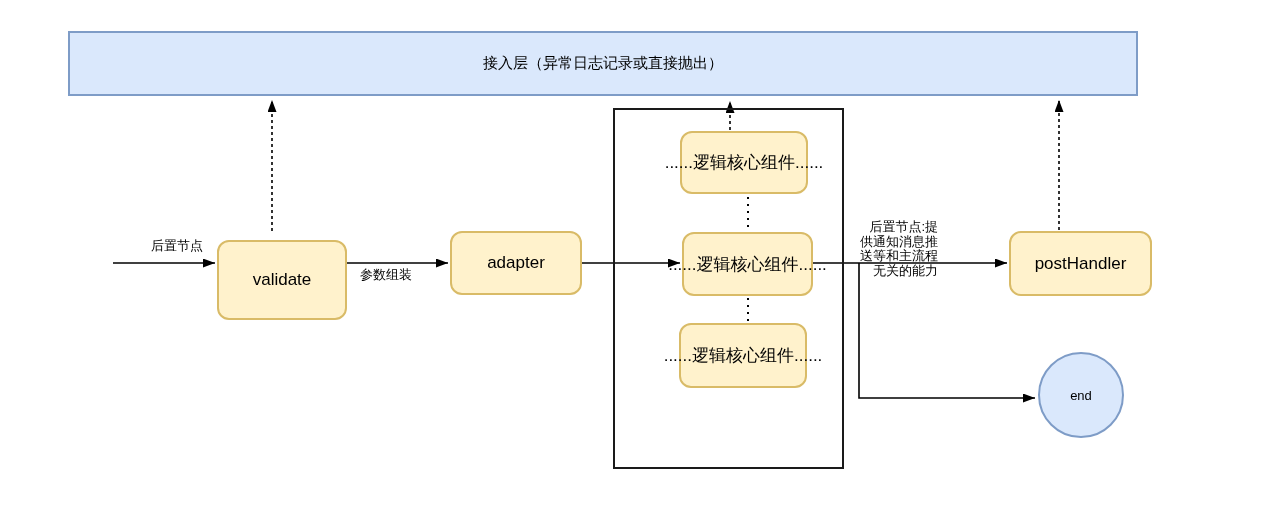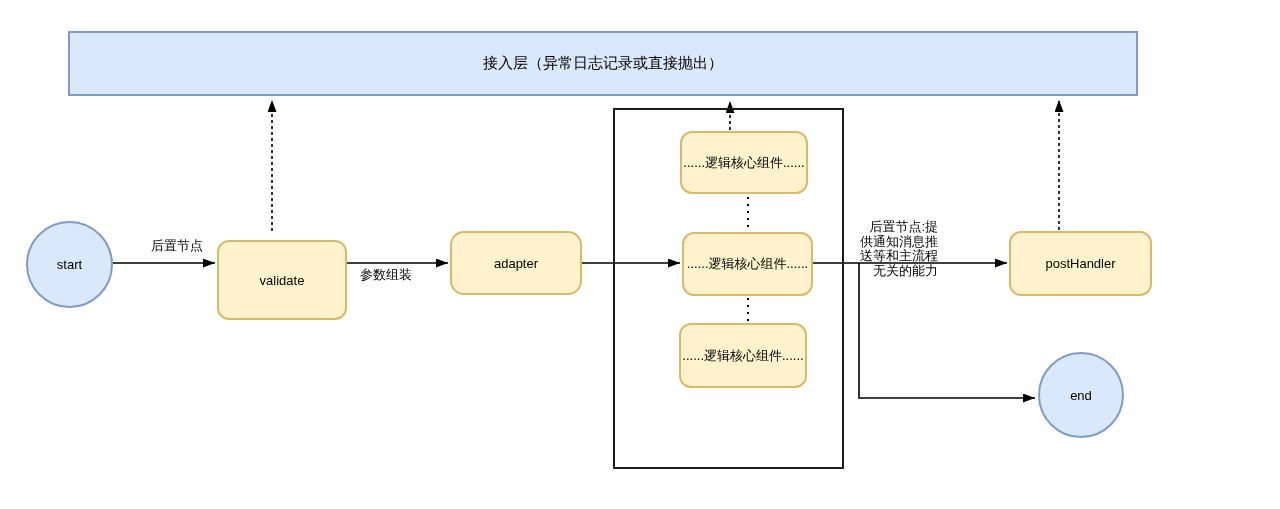--- a/index.html
+++ b/index.html
@@ -36,21 +36,21 @@
   }
   .node-rect {
     position: absolute;
     background: #fff2cc;
     border: 2px solid #d9bb67;
     border-radius: 12px;
     box-sizing: border-box;
     display: flex;
     align-items: center;
     justify-content: center;
-    font-size: 13px;
+    font-size: 17px;
     color: #000000;
     white-space: nowrap;
   }
   .node-circle {
     position: absolute;
     background: #dae8fc;
     border: 2px solid #7e9cc7;
     border-radius: 50%;
     box-sizing: border-box;
     display: flex;
@@ -69,21 +69,21 @@
   }
   .edge-label {
     position: absolute;
     font-size: 13px;
     color: #000000;
     text-align: right;
     line-height: 14.5px;
     white-space: pre-line;
   }
   #n-validate    { left: 217px; top: 240px; width: 130px; height: 80px; }
-  #n-adapter     { left: 450px; top: 231px; width: 132px; height: 64px; border-radius: 14px; }
+  #n-adapter     { left: 450px; top: 231px; width: 132px; height: 64px; }
   #n-core-top    { left: 680px; top: 131px; width: 128px; height: 63px; }
   #n-core-middle { left: 682px; top: 232px; width: 131px; height: 64px; }
   #n-core-bottom { left: 679px; top: 323px; width: 128px; height: 65px; }
   #n-posthandler { left: 1009px; top: 231px; width: 143px; height: 65px; }
   #n-start { left: 26px;  top: 221px; width: 87px; height: 87px; }
   #n-end   { left: 1038px; top: 352px; width: 86px; height: 86px; }
   #lbl-validate-edge { left: 127px; top: 239px; width: 76px; }
   #lbl-adapter-edge  { left: 336px; top: 239px; width: 76px; margin-top: 29px; }
   #lbl-post-edge     { left: 846px; top: 220px; width: 92px; }
 </style>
@@ -111,23 +111,20 @@
       <line x1="748" y1="298" x2="748" y2="321" stroke-width="2" stroke-dasharray="2 5"></line>
     </g>
   </svg>
 
   <div class="banner">
     <span>接入层（异常日志记录或直接抛出）</span>
   </div>
 
   <div class="container-box"></div>
 
-  <div class="node-circle" id="n-start">
-    <span>start</span>
-  </div>
 
   <div class="node-rect" id="n-validate">
     <span>validate</span>
   </div>
 
   <div class="node-rect" id="n-adapter">
     <span>adapter</span>
   </div>
 
   <div class="node-rect" id="n-core-top">

